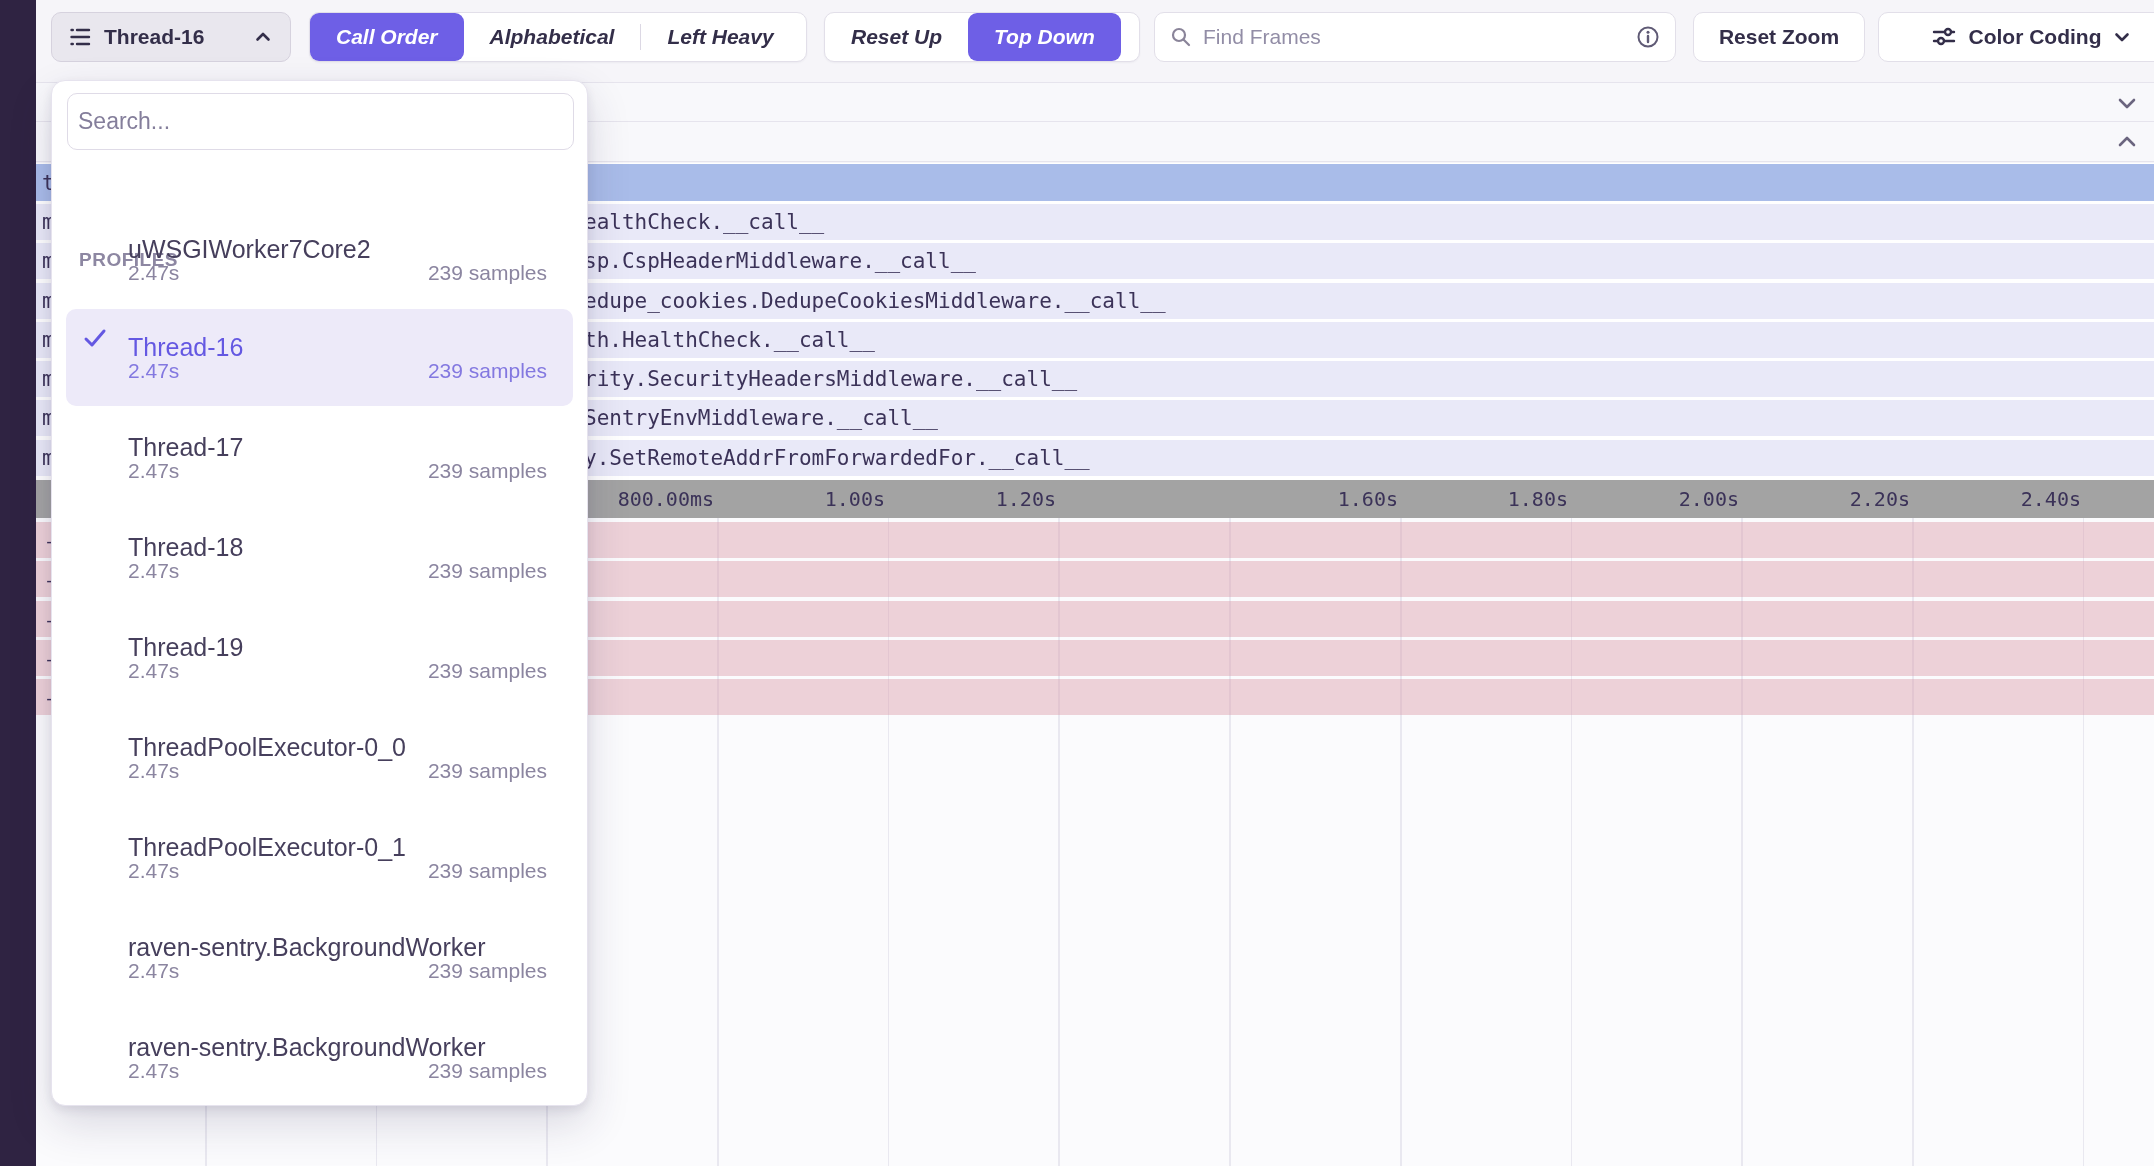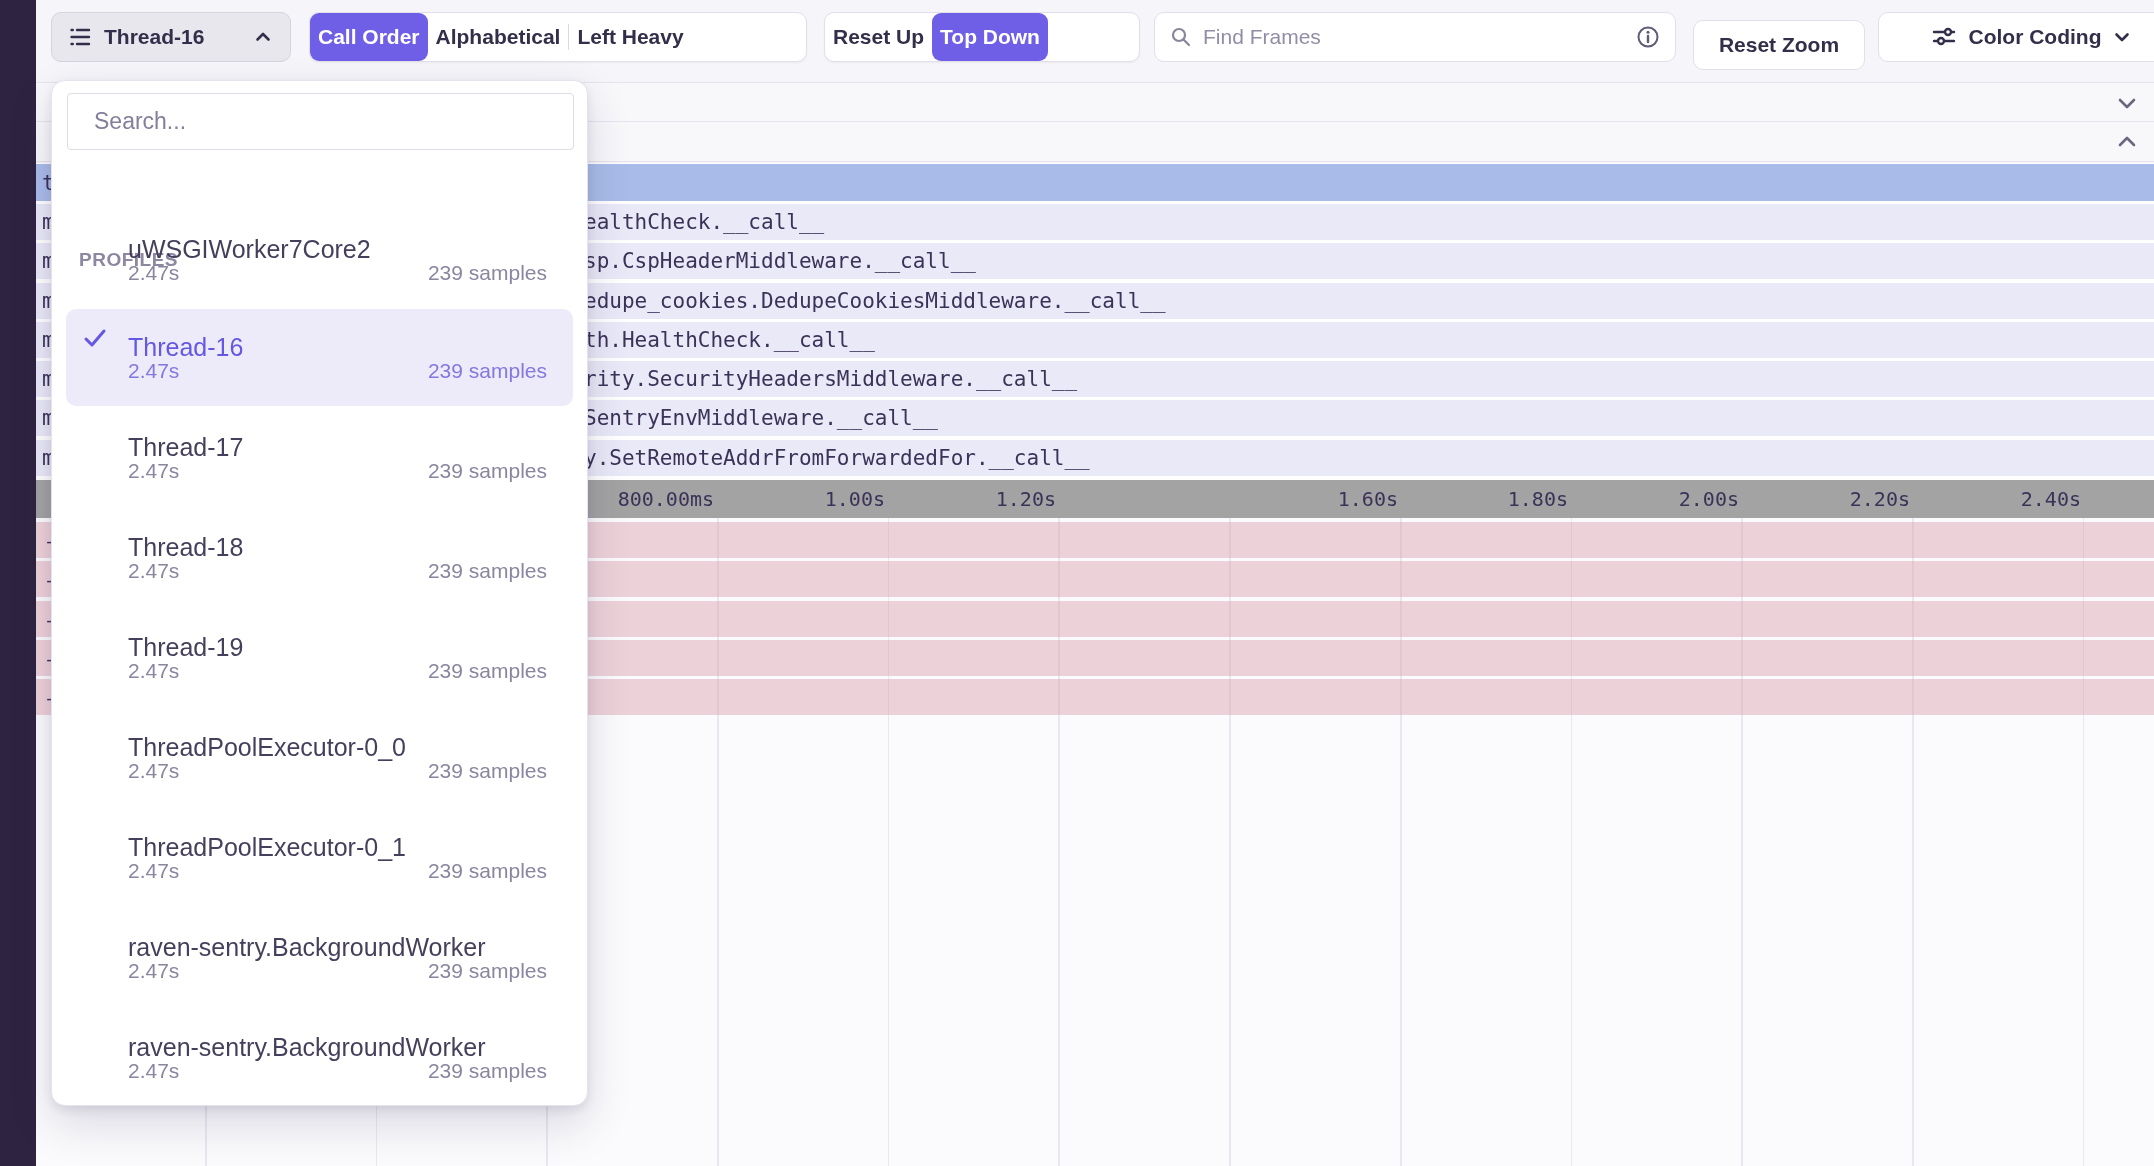--- a/index.html
+++ b/index.html
@@ -18,29 +18,29 @@
   
   .toolbar{position:absolute;left:36px;top:0;right:0;height:82px;background:#f6f5f9;z-index:4;}
   .tb{position:absolute;top:12px;height:50px;display:flex;align-items:center;border-radius:10px;
       font-size:21px;font-weight:bold;color:var(--dark);}
   .thread-btn{left:15px;width:240px;background:#e9e7ee;border:1px solid #d6d2de;padding:0 16px;cursor:pointer;}
   .thread-btn .lbl{margin-left:12px;}
   .thread-btn .chev{margin-left:auto;}
   .seg{background:#fff;border:1px solid var(--border);box-shadow:0 1px 2px rgba(40,30,80,0.05);}
   .seg1{left:273px;width:498px;}
   .seg2{left:788px;width:316px;}
-  .seg .opt{height:100%;display:flex;align-items:center;padding:0 8px;cursor:pointer;white-space:nowrap;}
+  .seg .opt{height:100%;display:flex;align-items:center;padding:0 26px;cursor:pointer;white-space:nowrap;font-style:italic;}
   .seg .opt.active{background:var(--accent);color:#fff;border-radius:9px;}
   .seg .vdiv{width:1px;height:26px;background:#dcd8e4;}
   .find{left:1118px;width:522px;background:#fff;border:1px solid var(--border);padding:0 14px;font-weight:normal;}
   .find input{flex:1;border:none;outline:none;background:transparent;font-size:21px;margin-left:10px;
       font-family:"Liberation Sans",sans-serif;color:#3a3550;}
   .find input::placeholder{color:#928da6;}
   .btn{background:#fff;border:1px solid var(--border);justify-content:center;cursor:pointer;}
-  .reset-btn{left:1657px;width:172px;margin-top:8px;}
+  .reset-btn{left:1657px;width:172px;}
   .color-btn{left:1842px;width:308px;}
   .color-btn .lbl{margin:0 10px 0 12px;}
 
   
   .content{position:absolute;left:36px;top:0;right:0;bottom:0;z-index:1;}
   .panel-row{position:absolute;left:0;right:0;height:40px;background:#f8f8fb;border-bottom:1px solid #e6e4ed;cursor:pointer;}
   .panel-row .pchev{position:absolute;right:14px;top:7px;}
   .row1{top:82px;border-top:1px solid #e6e4ed;}
   .row2{top:122px;}
   .flame-zone{position:absolute;left:0;right:0;top:163px;height:317px;background:#fff;}
@@ -57,21 +57,21 @@
       background-image:repeating-linear-gradient(90deg,transparent 0px,transparent 169px,#e9e8f0 169px,#e9e8f0 170.7px);}
   .prow{position:absolute;left:0;right:0;height:36px;background:var(--pink);cursor:pointer;}
   .prow .frag{position:absolute;left:8px;top:50%;transform:translateY(-50%);
       font-family:"DejaVu Sans Mono",monospace;font-size:18px;color:var(--frame-text);}
 
   
   .dropdown{position:absolute;left:51px;top:80px;width:537px;height:1026px;background:#fff;
       border:1px solid #e6e3ee;border-radius:14px;z-index:10;
       box-shadow:0 4px 10px rgba(45,35,80,0.10),0 18px 44px rgba(45,35,80,0.16);}
   .dd-search{position:absolute;left:15px;top:12px;width:507px;height:57px;border:1px solid #dfdbe7;
-      border-radius:4px;padding:0 26px;font-size:23px;color:#3a3550;outline:none;
+      border-radius:10px;padding:0 10px;font-size:23px;color:#3a3550;outline:none;
       font-family:"Liberation Sans",sans-serif;background:#fff;}
   .dd-search::placeholder{color:#847e9b;}
   .dd-section{position:absolute;left:27px;top:168px;font-size:19px;font-weight:bold;
       letter-spacing:0.5px;color:#8d87a2;}
   .p-item{position:absolute;left:14px;right:14px;height:97px;border-radius:10px;cursor:pointer;}
   .p-item .p-name{position:absolute;left:62px;top:24px;font-size:25px;color:#463f5c;white-space:nowrap;}
   .p-item .p-sub{position:absolute;left:62px;right:26px;top:50px;font-size:21px;color:var(--muted);
       display:flex;justify-content:space-between;}
   .p-item.sel{background:var(--sel-bg);}
   .p-item.sel .p-name{color:var(--sel-text);}

